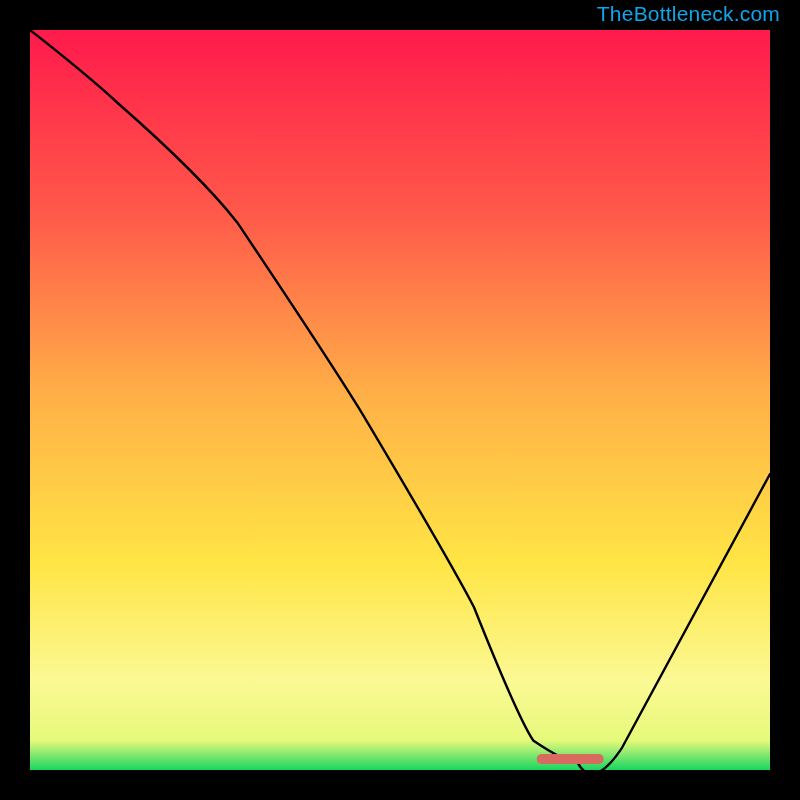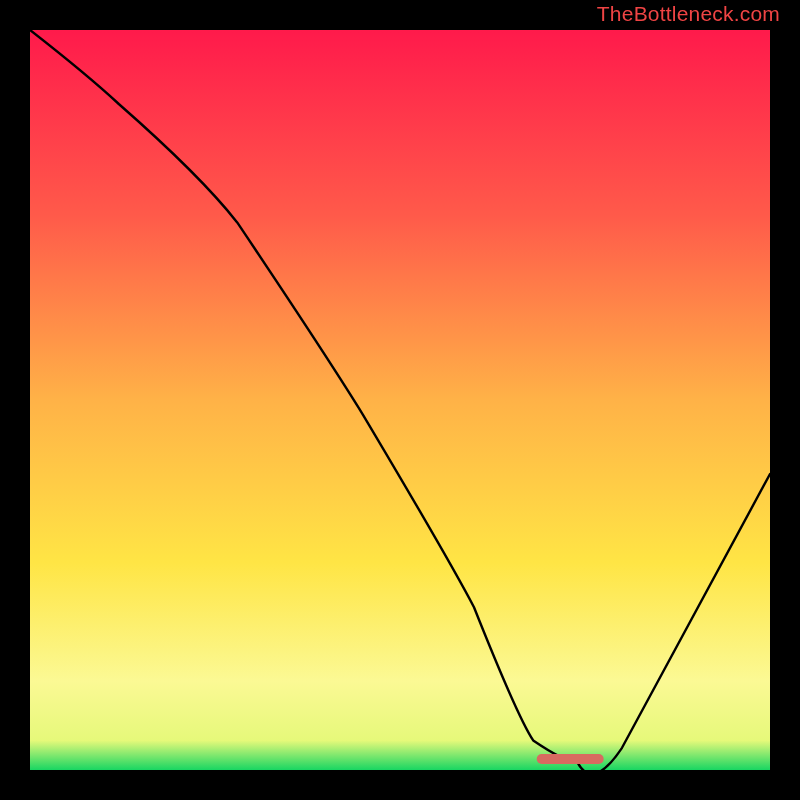--- a/index.html
+++ b/index.html
@@ -12,21 +12,21 @@
   }
   .container {
     position: relative;
     width: 800px;
     height: 800px;
   }
   .watermark {
     position: absolute;
     top: 2px;
     right: 20px;
-    color: #ef4444;
+    color: #0ea5e9;
     font-family: Arial, Helvetica, sans-serif;
     font-size: 21px;
     letter-spacing: 0.2px;
     z-index: 10;
   }
   .plot-area {
     position: absolute;
     left: 30px;
     top: 30px;
     width: 740px;

